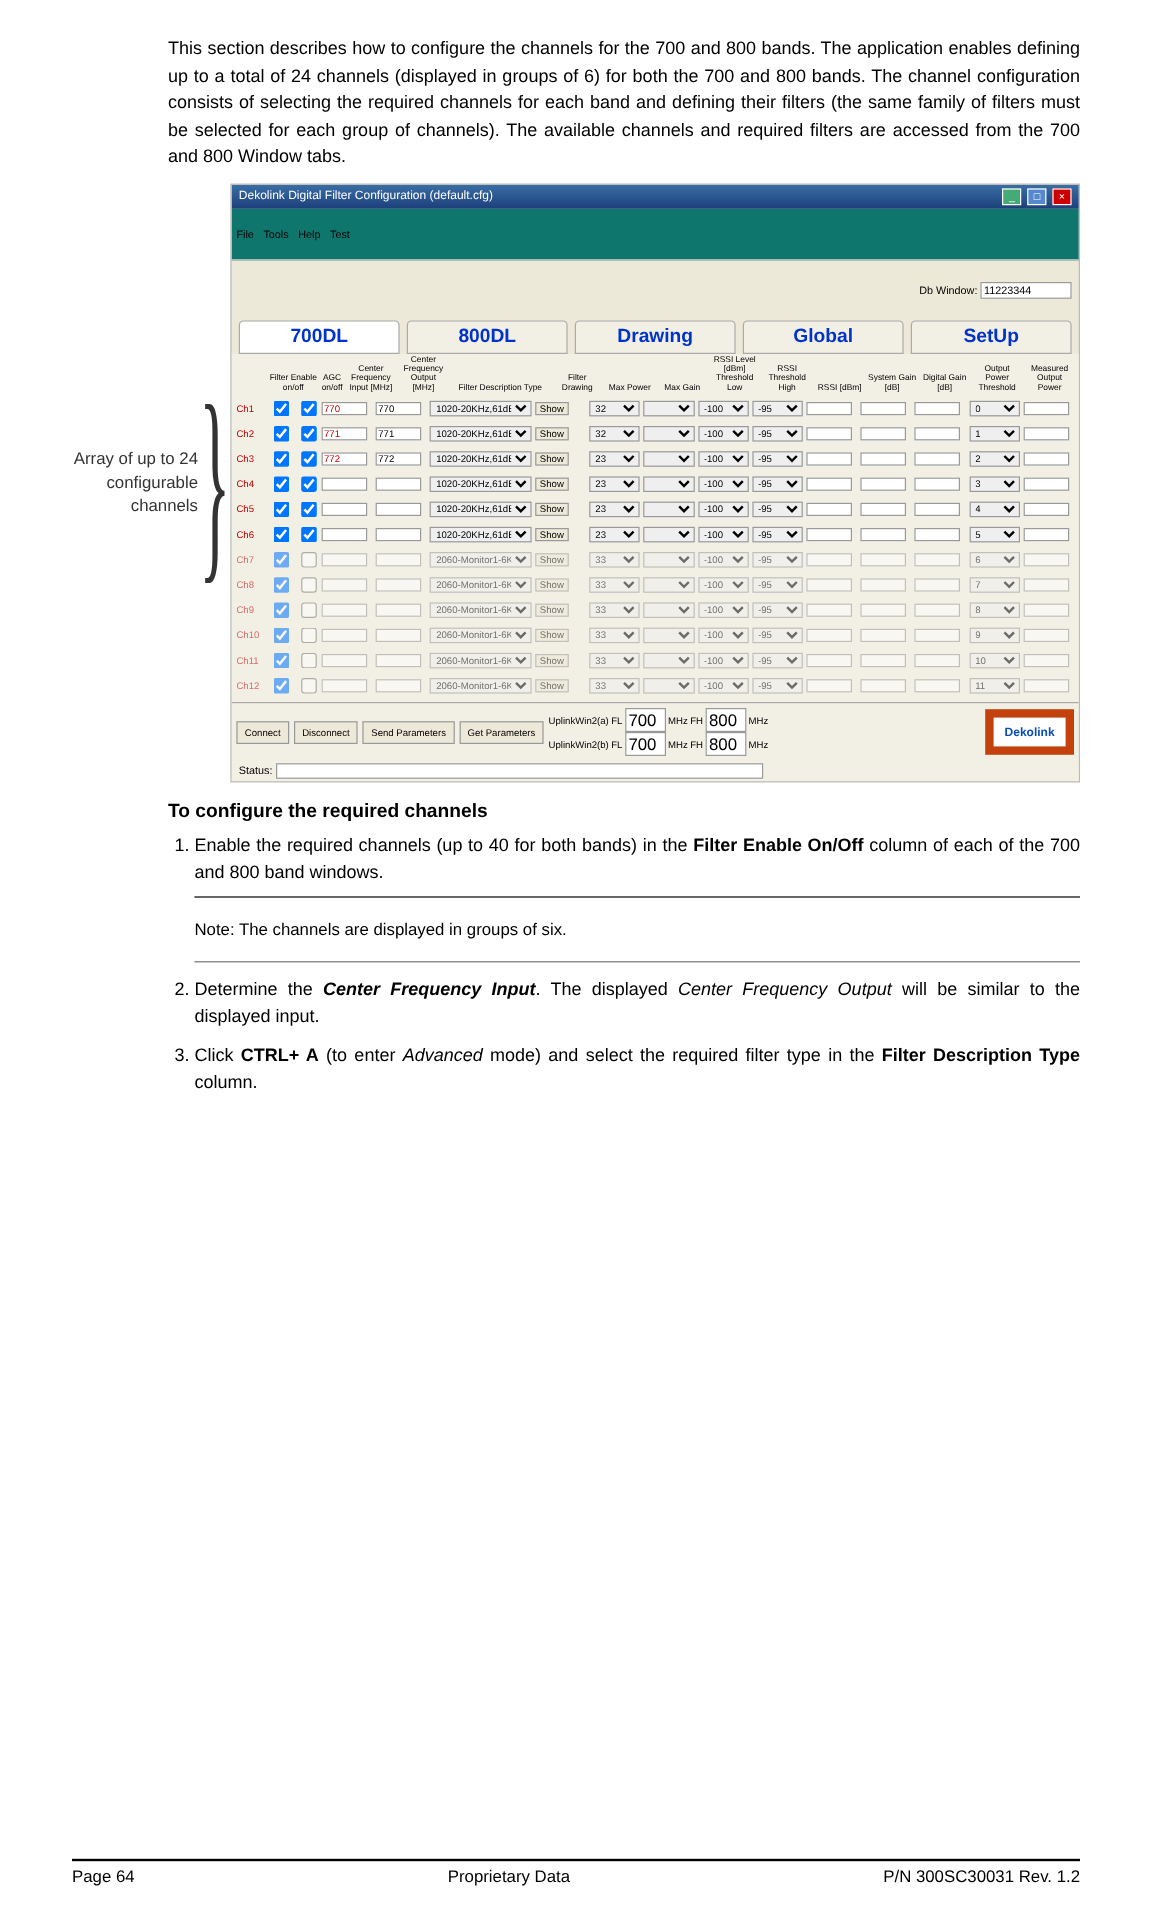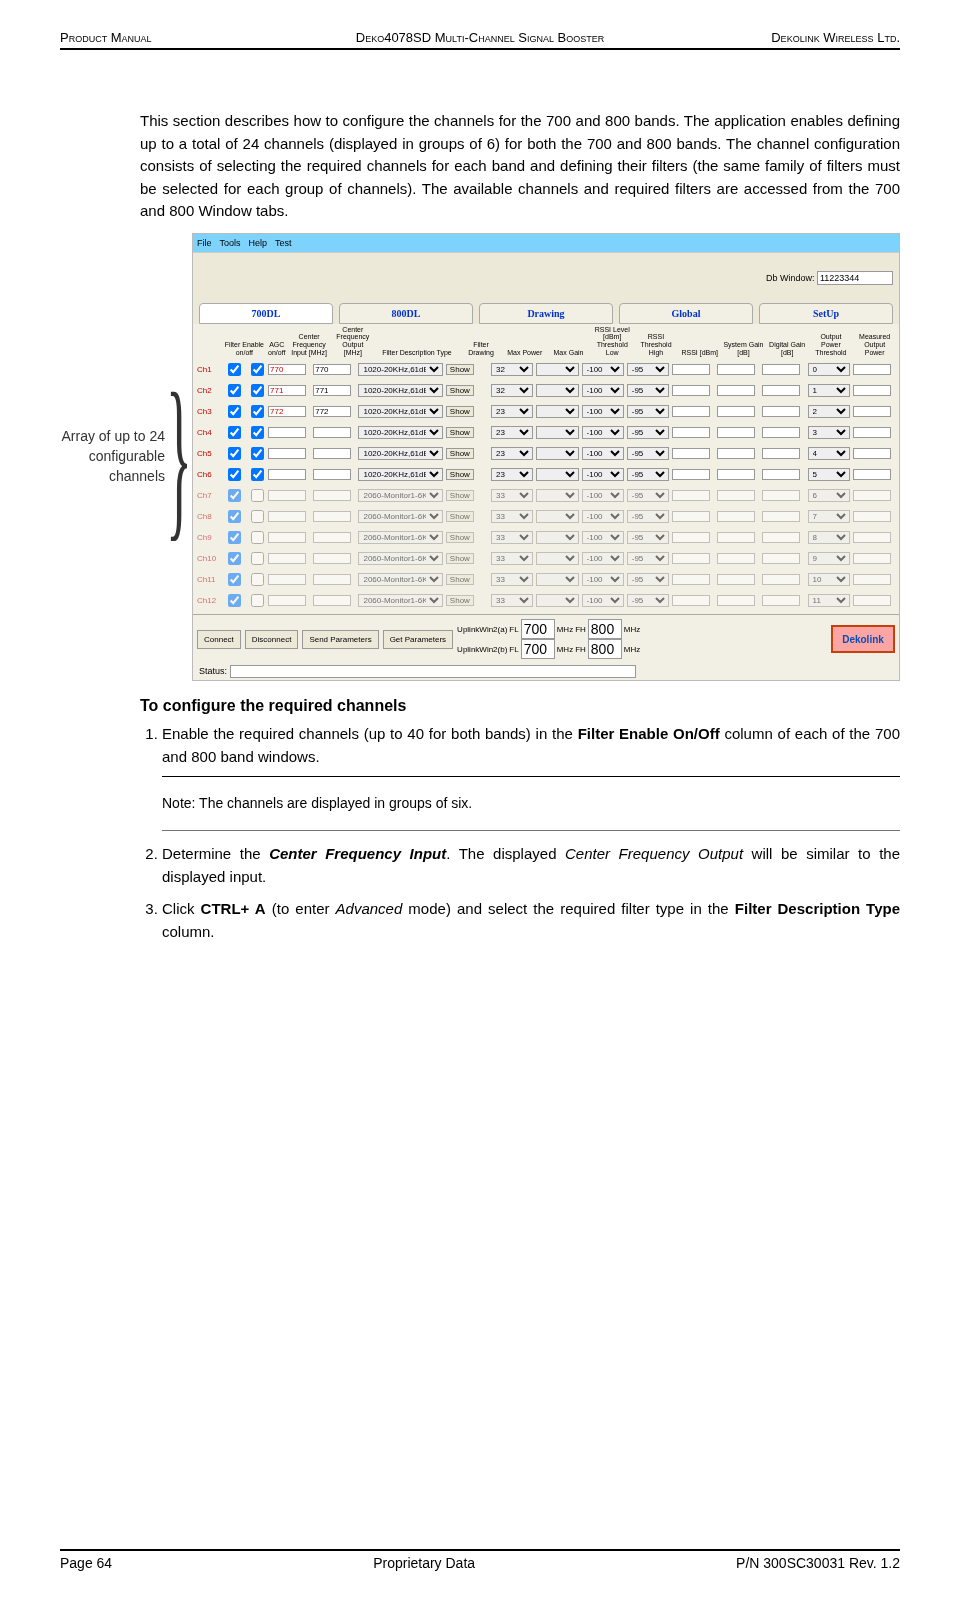--- a/index.html
+++ b/index.html
@@ -92,42 +92,41 @@
     align-items: center;
     justify-content: space-between;
     font-size: 10px;
   }
   .titlebar .wbtns span {
     display:inline-block; width:14px; height:12px; background:#c00; margin-left:2px; border:1px solid #fff; font-size:9px; line-height:12px; text-align:center;
   }
   .titlebar .wbtns span.min{background:#4a7;}
   .titlebar .wbtns span.max{background:#58c;}
   .menubar {
-    background:#7dd3fc;
-    padding:4px 4px;
+    background:#0f766e;
+    padding:16px 4px;
     border-bottom:1px solid #ccc;
     display:flex;
     gap:8px;
   }
   .db-row{
     text-align:right;
     padding:18px 6px;
     font-size:9px;
   }
   .db-row input{
     width:70px;font-size:9px;border:1px solid #999;
   }
   .tabs {
     display:flex;
     padding: 0 6px;
     gap:6px;
-    font-size:10px;
+    font-size:16px;
     font-weight:bold;
     color:#0033cc;
-    font-family:Liberation Serif, serif;
   }
   .tabs .tab {
     flex:1;
     text-align:center;
     padding:4px 0;
     border:1px solid #aaa;
     border-radius:4px 4px 0 0;
     background:#f2efe4;
   }
   .tabs .tab.active{background:#fff;}
@@ -162,21 +161,21 @@
     display:flex;
     align-items:center;
     gap:4px;
     font-size:8px;
     background:#f2efe4;
   }
   .bottom-panel .bbtn{border:1px solid #999;background:#ece9d8;padding:4px 6px;}
   .bottom-panel .freqs{flex:1;font-size:8px;}
   .bottom-panel .freqs .frow{display:flex;gap:2px;align-items:center;}
   .bottom-panel .freqs input{width:28px;border:1px solid #999;font-size:14px;}
-  .logo{width:60px;height:24px;border:2px solid #c2410c;display:flex;align-items:center;justify-content:center;color:#0a4db5;font-weight:bold;font-size:10px;background:#fca5a5;}
+  .logo{width:60px;height:24px;border:7px solid #c2410c;display:flex;align-items:center;justify-content:center;color:#0a4db5;font-weight:bold;font-size:10px;background:#ffffff;}
   .status-row{padding:2px 6px;font-size:9px;background:#f2efe4;}
   .status-row input{width:400px;border:1px solid #999;font-size:8px;}
   h3.subhead {
     font-family: Arial, sans-serif;
     font-size: 16px;
     font-weight: bold;
     margin: 16px 0 8px 80px;
   }
   ol.steps {
     margin: 0 0 0 80px;
@@ -209,34 +208,37 @@
     justify-content: space-between;
     font-size: 14px;
     padding-top: 4px;
   }
 </style>
 </head>
 <body>
 
 <div class="page">
 
-  <div class="top-header-row">
-    <span class="left">Product Manual</span>
-    <span class="center">Deko4078SD Multi-Channel Signal Booster</span>
-    <span class="right">Dekolink Wireless Ltd.</span>
-  </div>
 
 
   <p class="body-text">This section describes how to configure the channels for the 700 and 800 bands. The application enables defining up to a total of 24 channels (displayed in groups of 6) for both the 700 and 800 bands. The channel configuration consists of selecting the required channels for each band and defining their filters (the same family of filters must be selected for each group of channels). The available channels and required filters are accessed from the 700 and 800 Window tabs.</p>
 
   <div class="figure-row">
     <div class="figure-label">Array of up to 24 configurable channels</div>
     <div class="brace">}</div>
     <div class="screenshot">
 
+      <div class="titlebar">
+        <span>Dekolink Digital Filter Configuration (default.cfg)</span>
+        <span class="wbtns">
+          <span class="min">_</span>
+          <span class="max">□</span>
+          <span>×</span>
+        </span>
+      </div>
 
       <div class="menubar">
         <span>File</span>
         <span>Tools</span>
         <span>Help</span>
         <span>Test</span>
       </div>
 
       <div class="db-row">
         <span>Db Window:</span>

